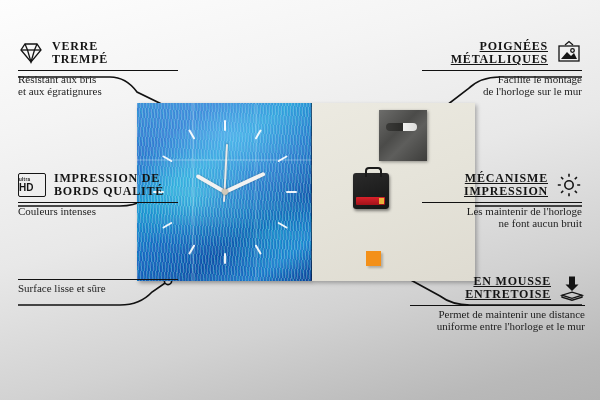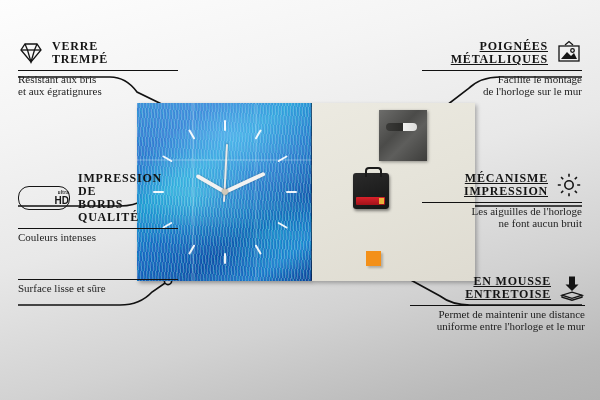--- a/index.html
+++ b/index.html
@@ -76,22 +76,22 @@
   .callout{position:absolute;}
   .callout .head{display:flex;align-items:center;gap:8px;}
   .callout.left .head{justify-content:flex-start;}
   .callout.right .head{justify-content:flex-end;}
   .title{font-weight:bold;font-size:12px;letter-spacing:.8px;color:#141414;line-height:13px;}
   .callout.right .title{text-align:right;text-decoration:underline;}
   .rule{height:1px;background:#111;margin:4px 0 3px;}
   .sub{font-size:11px;color:#1d1d1d;line-height:11.5px;font-family:"Liberation Serif",serif;}
   .callout.right .sub{text-align:right;}
   .ic{width:26px;height:26px;flex:0 0 26px;display:block;}
-  .hdbadge{width:26px;height:22px;border:1.6px solid #151515;border-radius:11px;display:flex;
-    flex-direction:column;align-items:flex-end;justify-content:center;line-height:1;padding-left:24px;}
+  .hdbadge{width:26px;height:22px;border:1.6px solid #151515;border-radius:2px;display:flex;
+    flex-direction:column;align-items:flex-start;justify-content:center;line-height:1;}
   .hdbadge .u{font-size:4.5px;font-weight:bold;letter-spacing:.3px;color:#151515;font-family:"Liberation Sans",sans-serif;}
   .hdbadge .h{font-size:10px;font-weight:bold;color:#151515;font-family:"Liberation Sans",sans-serif;margin-top:.5px;}
 </style>
 </head>
 <body>
 
 <div class="stage">
 
   <svg class="wires" viewBox="0 0 600 400">
     <g fill="none" stroke="#111" stroke-width="1.6">
@@ -217,21 +217,21 @@
       <svg class="ic" viewBox="0 0 26 26">
         <g fill="none" stroke="#141414" stroke-width="1.6">
           <circle cx="13" cy="13" r="4.2"></circle>
           <path d="M13 1.8 v3 M13 21.2 v3 M1.8 13 h3 M21.2 13 h3
                    M5.1 5.1 l2.1 2.1 M18.8 18.8 l2.1 2.1
                    M20.9 5.1 l-2.1 2.1 M7.2 18.8 l-2.1 2.1"></path>
         </g>
       </svg>
     </div>
     <div class="rule"></div>
-    <div class="sub">Les aiguilles de l'horloge</div>
+    <div class="sub">Les maintenir de l'horloge</div>
     <div class="sub">ne font aucun bruit</div>
   </div>
 
   <div class="callout right" style="left:410px;top:275px;width:175px;">
     <div class="head">
       <div>
         <div class="title"><span>EN MOUSSE</span></div>
         <div class="title"><span>ENTRETOISE</span></div>
       </div>
       <svg class="ic" viewBox="0 0 26 26">

